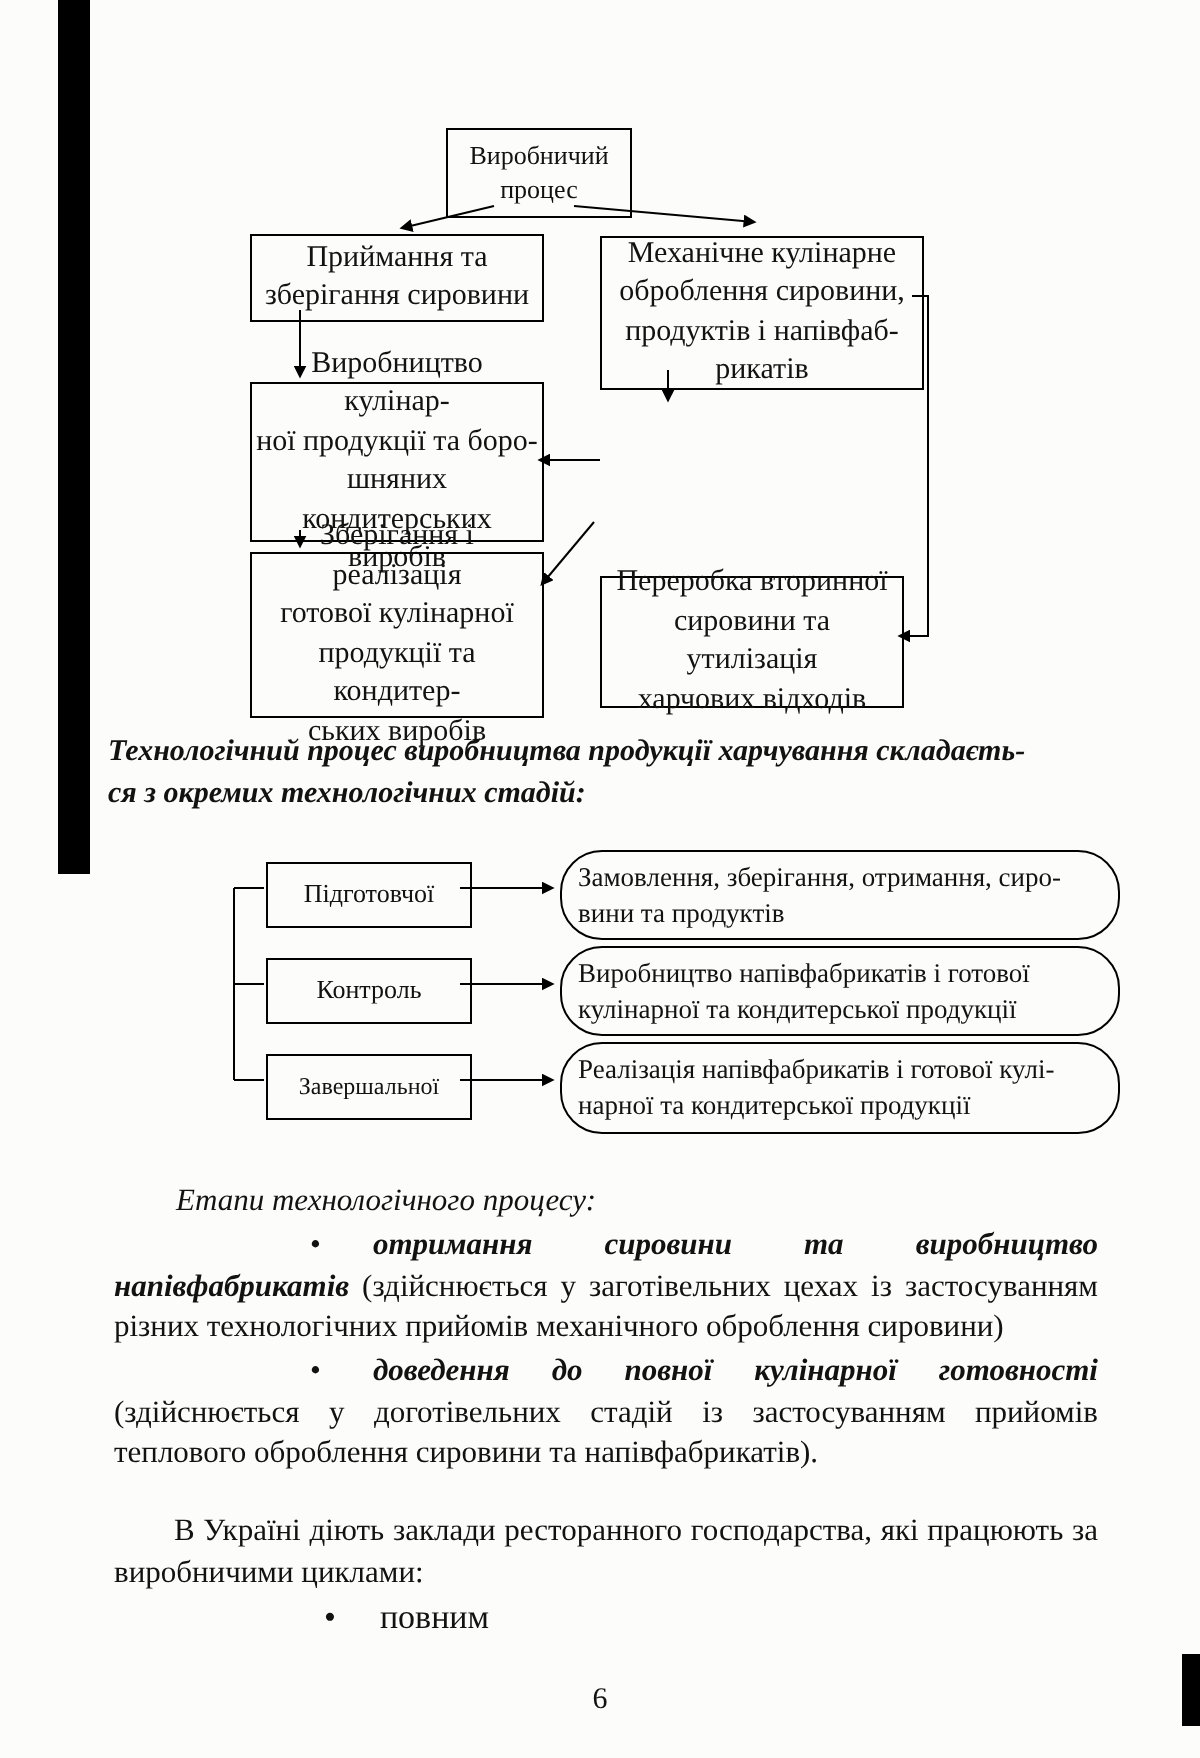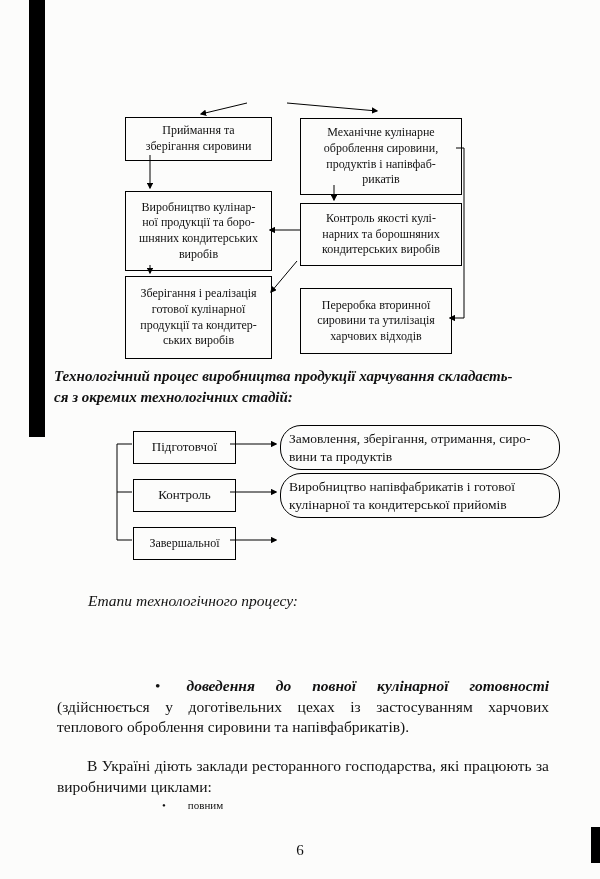--- a/index.html
+++ b/index.html
@@ -6,81 +6,82 @@
   body{
     width:600px;height:879px;position:relative;overflow:hidden;
     font-family:"Liberation Serif","DejaVu Serif",serif;
     background:#fcfcfb;color:#121212;
   }
   .page{position:absolute;inset:0;background:#fcfcfb}
   .black{position:absolute;background:#000}
   .box{
     position:absolute;border:1px solid #000;background:transparent;
     display:flex;align-items:center;justify-content:center;
-    text-align:center;font-size:12px;line-height:1.3;
+    text-align:center;font-size:15px;line-height:1.3;
     white-space:pre-line;padding:2px;
   }
   .box.desc{
     justify-content:flex-start;text-align:left;
     padding:2px 4px 2px 8px;font-size:13.5px;border-radius:21px;
   }
   svg.connectors{position:absolute;left:0;top:0;width:600px;height:879px;pointer-events:none}
   svg.connectors path{stroke:#000;stroke-width:1;fill:none}
   .heading{
     position:absolute;left:54px;width:494px;top:366px;
     text-align:left;font-weight:bold;font-style:italic;
     font-size:15px;line-height:1.38;white-space:pre-line;
   }
   .sect-head{position:absolute;left:88px;top:592px;font-weight:normal;font-style:italic;font-size:15.5px}
   .para{
     position:absolute;left:57px;width:492px;
     font-size:15.5px;line-height:1.33;text-align:justify;margin:0;
   }
   .para .bullet{margin-right:26px}
   .bi{font-weight:bold;font-style:italic}
-  .list-item{position:absolute;left:162px;font-size:11px}
+  .list-item{position:absolute;left:162px;font-size:17px}
   .list-item .bullet{margin-right:22px}
   .pageno{position:absolute;left:0;right:0;top:842px;text-align:center;font-size:15px}
 </style>
 </head>
 <body>
 
 <div class="page">
 
   <div class="black" style="left:29px;top:0;width:16px;height:437px"></div>
   <div class="black" style="left:591px;top:827px;width:9px;height:36px"></div>
 
+  <div class="box" style="left:223px;top:64px;width:87px;height:39px;font-size:13px">Виробничий
+процес</div>
   <div class="box" style="left:125px;top:117px;width:141px;height:38px">Приймання та
 зберігання сировини</div>
   <div class="box" style="left:300px;top:118px;width:156px;height:71px">Механічне кулінарне
 оброблення сировини,
 продуктів і напівфаб-
 рикатів</div>
   <div class="box" style="left:125px;top:191px;width:141px;height:74px">Виробництво кулінар-
 ної продукції та боро-
 шняних кондитерських
 виробів</div>
-  <div class="box" style="left:300px;top:203px;width:156px;height:57px">Контроль якості кулі-
-нарних та борошняних
-кондитерських виробів</div>
   <div class="box" style="left:300px;top:288px;width:146px;height:60px">Переробка вторинної
 сировини та утилізація
 харчових відходів</div>
   <div class="box" style="left:125px;top:276px;width:141px;height:77px">Зберігання і реалізація
 готової кулінарної
 продукції та кондитер-
 ських виробів</div>
 
   <div class="box" style="left:133px;top:431px;width:97px;height:27px;font-size:13px">Підготовчої</div>
   <div class="box desc" style="left:280px;top:425px;width:266px;height:39px">Замовлення,  зберігання,  отримання, сиро-
 вини та продуктів</div>
   <div class="box" style="left:133px;top:479px;width:97px;height:27px;font-size:13px">Контроль</div>
   <div class="box desc" style="left:280px;top:473px;width:266px;height:39px">Виробництво напівфабрикатів і готової
-кулінарної та кондитерської прийомів</div>
+кулінарної та кондитерської продукції</div>
   <div class="box" style="left:133px;top:527px;width:97px;height:27px;font-size:12px">Завершальної</div>
+  <div class="box desc" style="left:280px;top:521px;width:266px;height:40px">Реалізація напівфабрикатів і готової кулі-
+нарної та кондитерської продукції</div>
 
   <svg class="connectors" viewBox="0 0 600 879" xmlns="http://www.w3.org/2000/svg">
     <defs>
       <marker id="arr" viewBox="0 0 10 10" refX="8" refY="5" markerWidth="6.5" markerHeight="6.5" orient="auto">
         <path d="M0,0 L10,5 L0,10 z" style="fill:#000;stroke:none"></path>
       </marker>
     </defs>
     <path d="M247,103 L201,114" marker-end="url(#arr)"></path>
     <path d="M287,103 L377,111" marker-end="url(#arr)"></path>
     <path d="M150,155 L150,188" marker-end="url(#arr)"></path>
@@ -96,22 +97,23 @@
     <path d="M230,444 L276,444" marker-end="url(#arr)"></path>
     <path d="M230,492 L276,492" marker-end="url(#arr)"></path>
     <path d="M230,540 L276,540" marker-end="url(#arr)"></path>
   </svg>
 
   <div class="heading">Технологічний процес виробництва продукції харчування складаєть-
 ся з окремих технологічних стадій:</div>
 
   <div class="sect-head">Етапи технологічного процесу:</div>
 
+  <p class="para" style="top:613px;text-indent:98px"><span class="bullet">•</span><span class="bi">отримання сировини та виробництво напівфабрикатів</span><span> (здійснюється у заготівельних цехах із застосуванням різних технологічних прийомів механічного оброблення сировини)</span></p>
 
-  <p class="para" style="top:676px;text-indent:98px"><span class="bullet">•</span><span class="bi">доведення до повної кулінарної готовності</span><span> (здійснюється у доготівельних цехах із застосуванням харчових теплового оброблення сировини та напівфабрикатів).</span></p>
+  <p class="para" style="top:676px;text-indent:98px"><span class="bullet">•</span><span class="bi">доведення до повної кулінарної готовності</span><span> (здійснюється у доготівельних стадій із застосуванням прийомів теплового оброблення сировини та напівфабрикатів).</span></p>
 
   <p class="para" style="top:756px;text-indent:30px">В Україні діють заклади ресторанного господарства, які працюють за виробничими циклами:</p>
 
   <div class="list-item" style="top:799px"><span class="bullet">•</span><span>повним</span></div>
 
   <div class="pageno">6</div>
 
 </div>
 
 </body></html>

